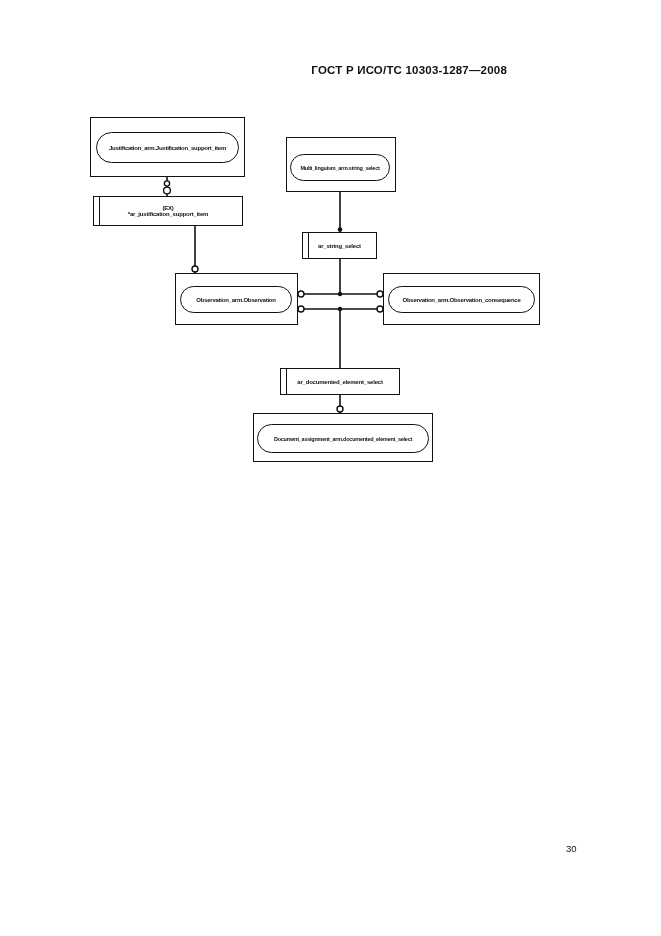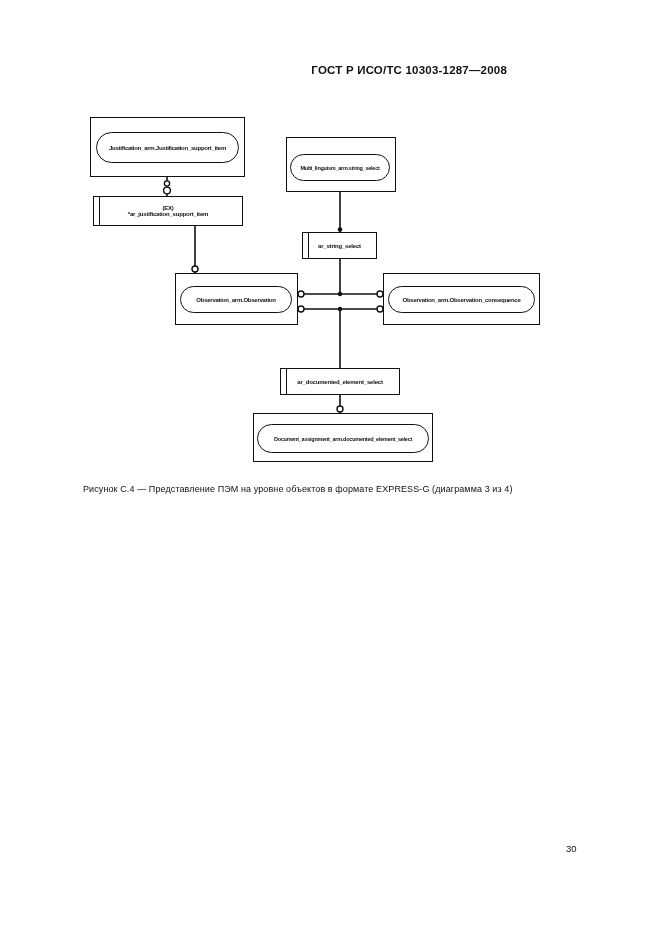--- a/index.html
+++ b/index.html
@@ -117,17 +117,16 @@
     </div>
 
     <div class="node" style="left:253px;top:413px;width:180px;height:49px;">
       <div class="stadium" style="left:3px;top:10px;width:172px;height:29px;border-radius:15px;font-size:5.5px;">
         <span>Document_assignment_arm.documented_element_select</span>
       </div>
     </div>
 
   </div>
 
-  <div class="caption">Рисунок С.4 — Представление ПЭМ на уровне объектов в формате EXPRESS-G (диаграмма 3 из 4)</div>
 
   <div class="page-number">30</div>
 
 </div>
 
 </body></html>

